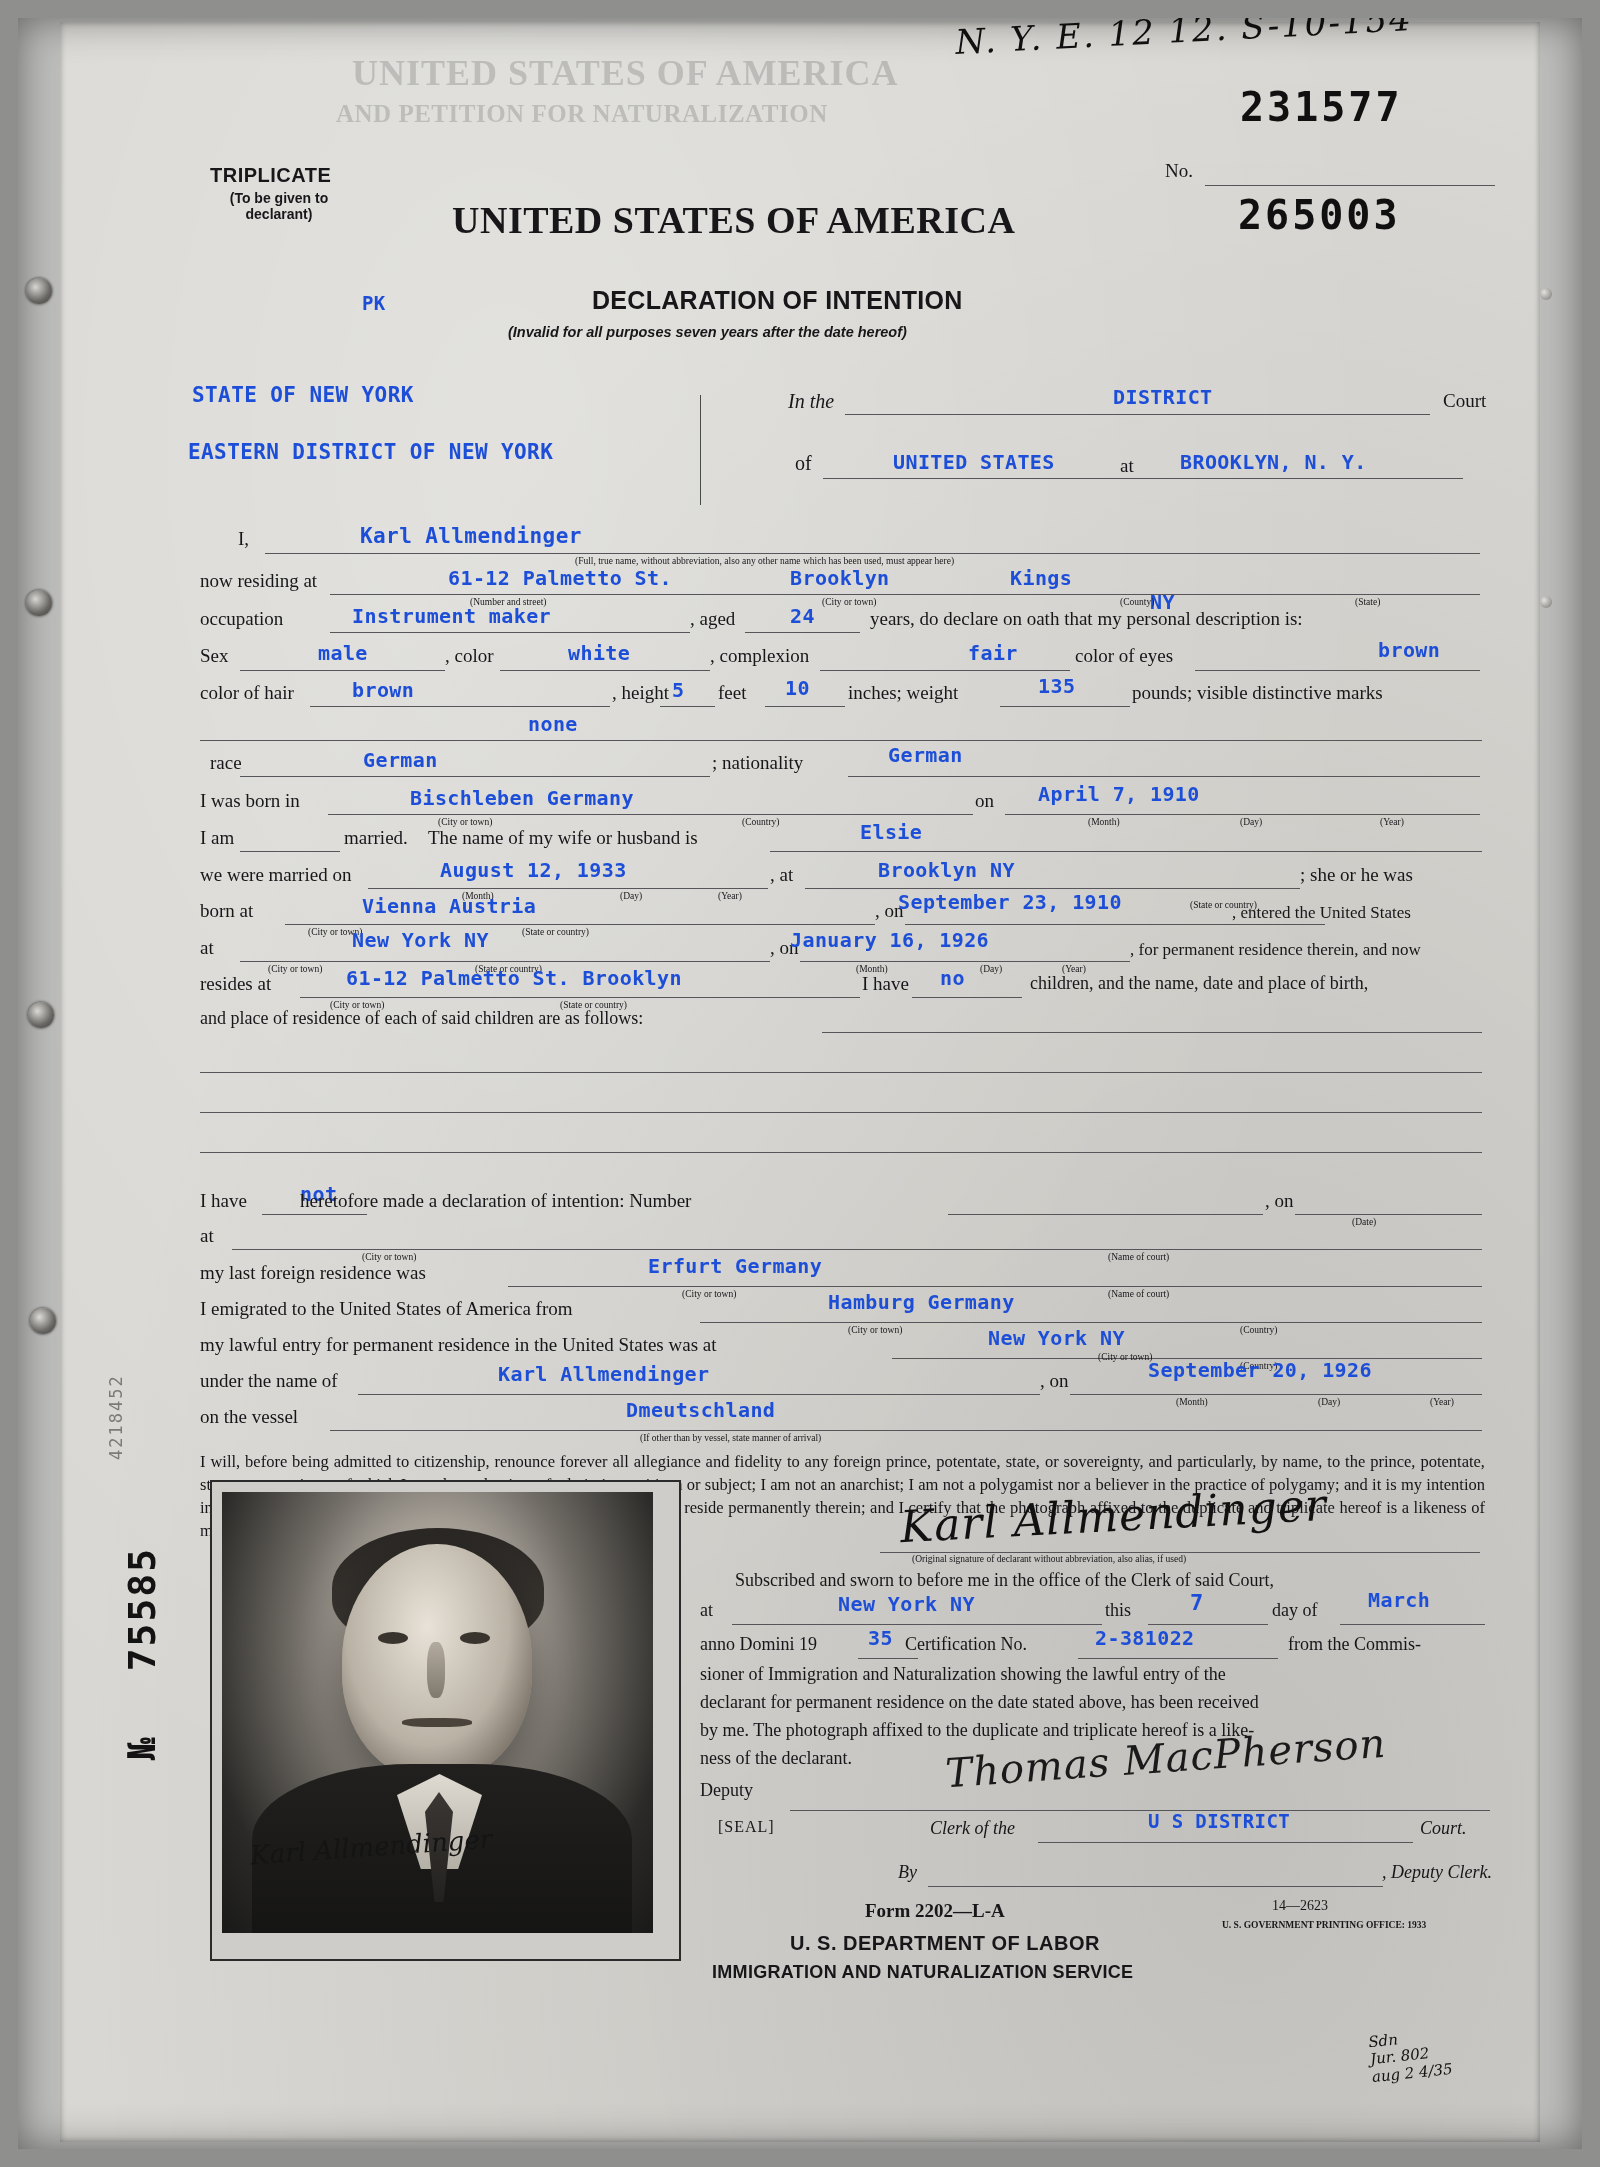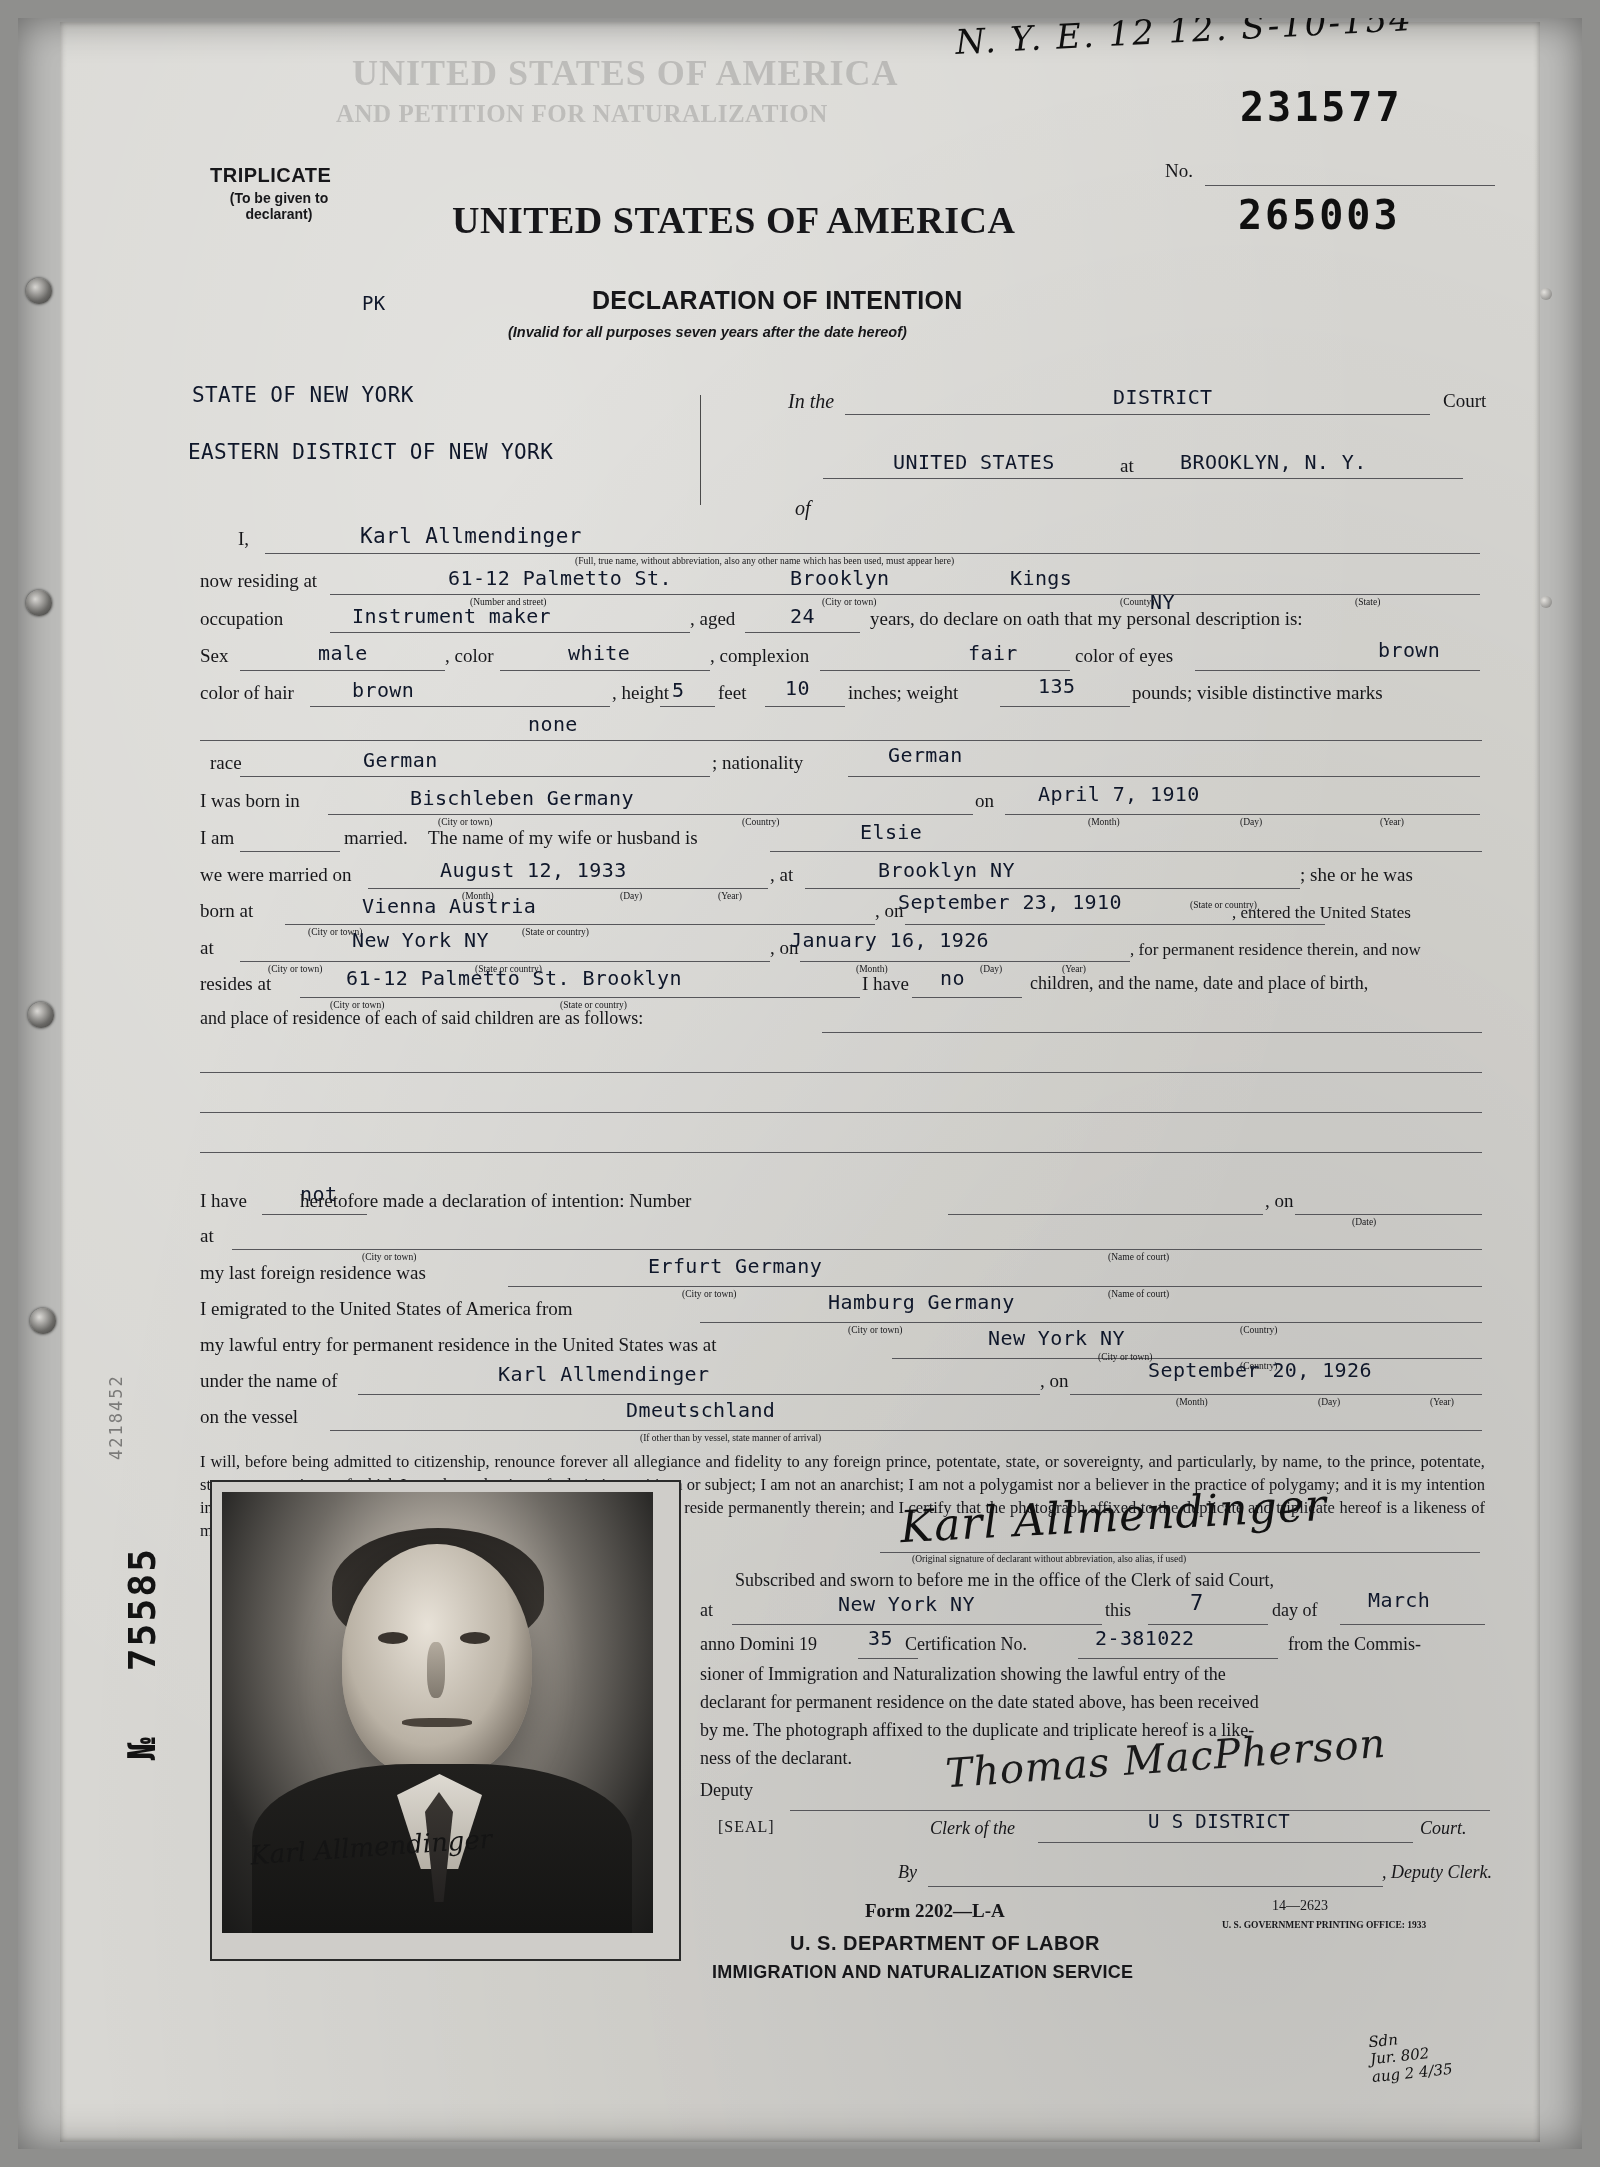--- a/index.html
+++ b/index.html
@@ -48,21 +48,21 @@
   .pin{position:absolute;left:1540px;width:12px;height:12px;border-radius:50%;
     background:radial-gradient(circle at 35% 35%,#e6e4e0,#7a7977);}
   .pin.p1{top:288px;}
   .pin.p2{top:596px;}
 
   
   .t{position:absolute;white-space:nowrap;color:#17171a;}
   .serif{font-family:"Liberation Serif", serif;}
   .typed{
     font-family:"DejaVu Sans Mono", monospace;
-    color:#0f172a;font-weight:400;letter-spacing:.4px;
+    color:#1d4ed8;font-weight:700;letter-spacing:.4px;
   }
   .bold{font-weight:bold;}
   .tiny{font-size:9.5px;}
   .ruleline{position:absolute;border-bottom:1px solid #56565a;height:0;}
 
   
   .ghost{
     color:rgba(60,60,60,.30);
     font-family:"Liberation Serif", serif;
   }
@@ -184,21 +184,21 @@
 
   <div class="t typed" style="left:192px;top:383px;font-size:21px;">STATE OF NEW YORK</div>
   <div class="t typed" style="left:188px;top:440px;font-size:21px;text-align:center;">EASTERN DISTRICT OF NEW YORK</div>
   <div class="ruleline" style="left:700px;top:395px;width:0;height:110px;border-bottom:none;border-left:1px solid #4a4a4a;"></div>
 
   <div class="t serif" style="left:788px;top:390px;font-size:20px;font-style:italic;">In the</div>
   <div class="ruleline" style="left:845px;top:414px;width:585px;"></div>
   <div class="t typed" style="left:1113px;top:385px;font-size:20px;">DISTRICT</div>
   <div class="t serif" style="left:1443px;top:390px;font-size:19px;">Court</div>
 
-  <div class="t serif" style="left:795px;top:452px;font-size:20px;font-style:italic;margin-top:45px;">of</div>
+  <div class="t serif" style="left:795px;top:452px;font-size:20px;">of</div>
   <div class="ruleline" style="left:823px;top:478px;width:640px;"></div>
   <div class="t typed" style="left:893px;top:450px;font-size:20px;">UNITED STATES</div>
   <div class="t serif" style="left:1120px;top:455px;font-size:19px;">at</div>
   <div class="t typed" style="left:1180px;top:450px;font-size:20px;">BROOKLYN, N. Y.</div>
 
   <div class="t serif" style="left:238px;top:528px;font-size:19px;">I,</div>
   <div class="ruleline" style="left:265px;top:553px;width:1215px;"></div>
   <div class="t typed" style="left:360px;top:524px;font-size:21px;">Karl Allmendinger</div>
   <div class="t serif tiny" style="left:575px;top:556px;">(Full, true name, without abbreviation, also any other name which has been used, must appear here)</div>
 

